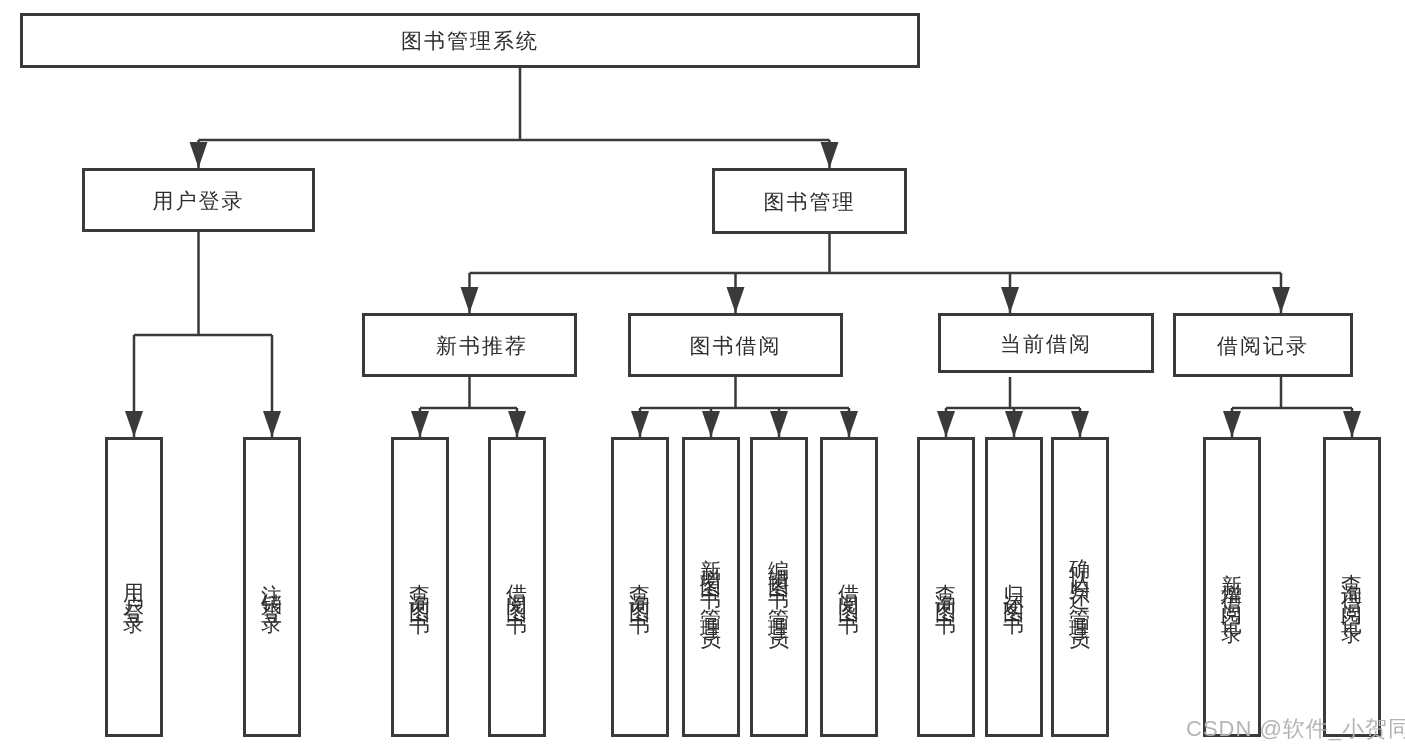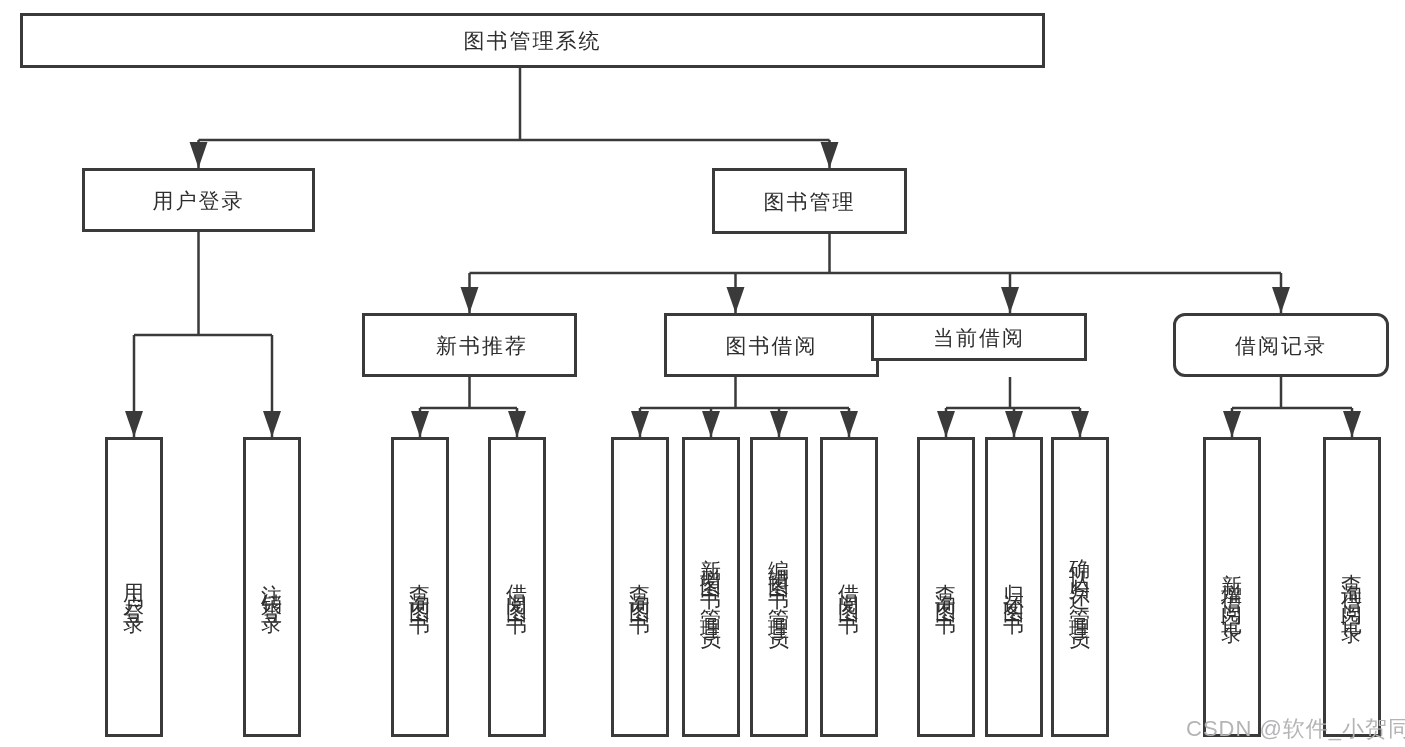--- a/index.html
+++ b/index.html
@@ -104,29 +104,29 @@
       </g>
 
       <g>
         <path d="M1281,377 V408 M1232,408 H1352"></path>
         <line x1="1232" y1="408" x2="1232" y2="437" marker-end="url(#arrowhead)"></line>
         <line x1="1352" y1="408" x2="1352" y2="437" marker-end="url(#arrowhead)"></line>
       </g>
     </g>
   </svg>
 
-  <div class="box" style="left:20px; top:13px; width:1025px; height:55px;">图书管理系统</div>
+  <div class="box" style="left:20px; top:13px; width:900px; height:55px;">图书管理系统</div>
 
   <div class="box" style="left:82px; top:168px; width:233px; height:64px;">用户登录</div>
   <div class="box" style="left:712px; top:168px; width:195px; height:66px;">图书管理</div>
 
   <div class="box" style="left:362px; top:313px; width:215px; height:64px;padding-left:25px;">新书推荐</div>
-  <div class="box" style="left:628px; top:313px; width:215px; height:64px;margin-left:36px;">图书借阅</div>
-  <div class="box" style="left:871px; top:313px; width:216px; height:48px;">当前借阅</div>
-  <div class="box" style="left:1173px; top:313px; width:216px; height:64px;border-radius:12px;">借阅记录</div>
+  <div class="box" style="left:628px; top:313px; width:215px; height:64px;">图书借阅</div>
+  <div class="box" style="left:938px; top:313px; width:216px; height:60px;">当前借阅</div>
+  <div class="box" style="left:1173px; top:313px; width:180px; height:64px;">借阅记录</div>
 
   <div class="box vbox" style="left:105px; top:437px; width:58px; height:300px;">用户登录</div>
   <div class="box vbox" style="left:243px; top:437px; width:58px; height:300px;">注销登录</div>
 
   <div class="box vbox" style="left:391px; top:437px; width:58px; height:300px;">查询图书</div>
   <div class="box vbox" style="left:488px; top:437px; width:58px; height:300px;">借阅图书</div>
 
   <div class="box vbox" style="left:611px; top:437px; width:58px; height:300px;">查询图书</div>
   <div class="box vbox" style="left:682px; top:437px; width:58px; height:300px;">新增图书（管理员）</div>
   <div class="box vbox" style="left:750px; top:437px; width:58px; height:300px;">编辑图书（管理员）</div>

